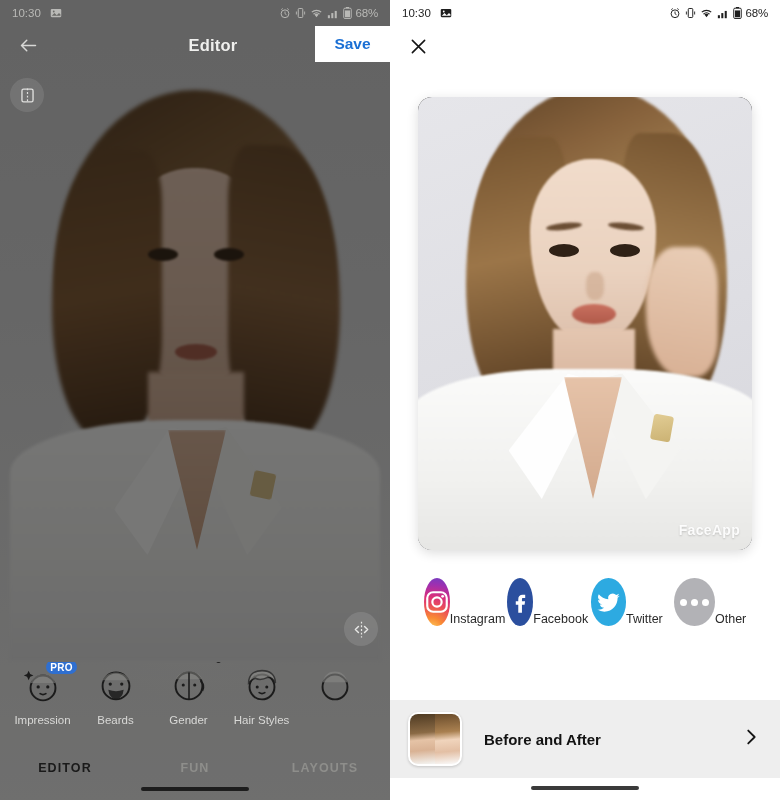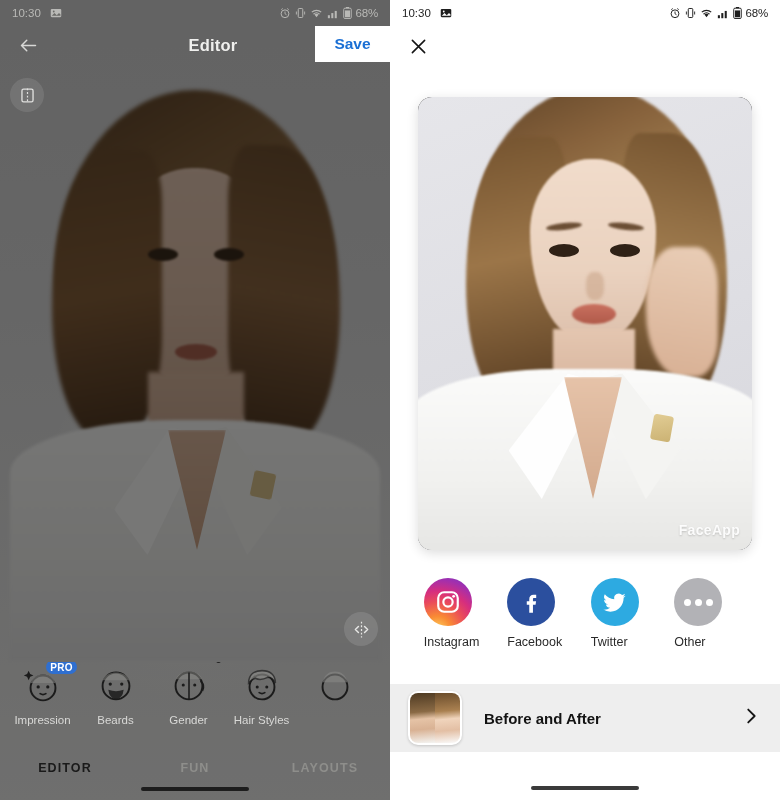--- a/index.html
+++ b/index.html
@@ -237,33 +237,33 @@
   .watermark {
     position: absolute; right: 12px; bottom: 12px; font-size: 14px; font-weight: 600;
     color: rgba(255,255,255,0.92); letter-spacing: 0.3px;
     text-shadow: 0 1px 2px rgba(0,0,0,0.18);
   }
 
   .share-row {
     position: absolute; left: 0; right: 0; top: 578px; display: flex;
     justify-content: space-around; padding: 0 28px;
   }
-  .share-item { display: flex; flex-direction: column; align-items: flex-start; width: 72px; }
+  .share-item { display: flex; flex-direction: row; align-items: flex-end; width: 72px; }
   .share-circle { width: 48px; height: 48px; border-radius: 50%;
     display: flex; align-items: center; justify-content: center; }
   .share-label { margin-top: 9px; font-size: 12.5px; color: #2a2a2a; }
   .ig-circle { background: radial-gradient(circle at 28% 108%, #fdd25f 0%, #f98a34 22%,
       #ea4c5a 45%, #d62e7e 62%, #9f2fb0 82%, #6b3fc4 100%); }
   .fb-circle { background: #2b4f9e; }
   .tw-circle { background: #2daae1; }
   .other-circle { background: #b2b2b6; gap: 4px; }
   .other-dot { width: 7px; height: 7px; border-radius: 50%; background: #fff; }
 
   .ba-card {
-    position: absolute; left: 0; right: 0; top: 684px; height: 68px;
+    position: absolute; left: 0; right: 0; top: 700px; height: 78px;
     background: #eeeeee; display: flex; align-items: center; padding: 0 18px;
   }
   .ba-thumb {
     width: 54px; height: 54px; border-radius: 10px; background: #fff;
     border: 2px solid #fff; box-shadow: 0 1px 3px rgba(0,0,0,0.18);
     display: flex; overflow: hidden; flex: 0 0 54px;
   }
   .ba-half { width: 50%; height: 100%; position: relative; overflow: hidden; }
   .ba-before { background: linear-gradient(175deg, #4e3a22 0%, #8a6a45 38%,
       #e5c3a6 52%, #d9b294 72%, #f4f4f2 100%); }

